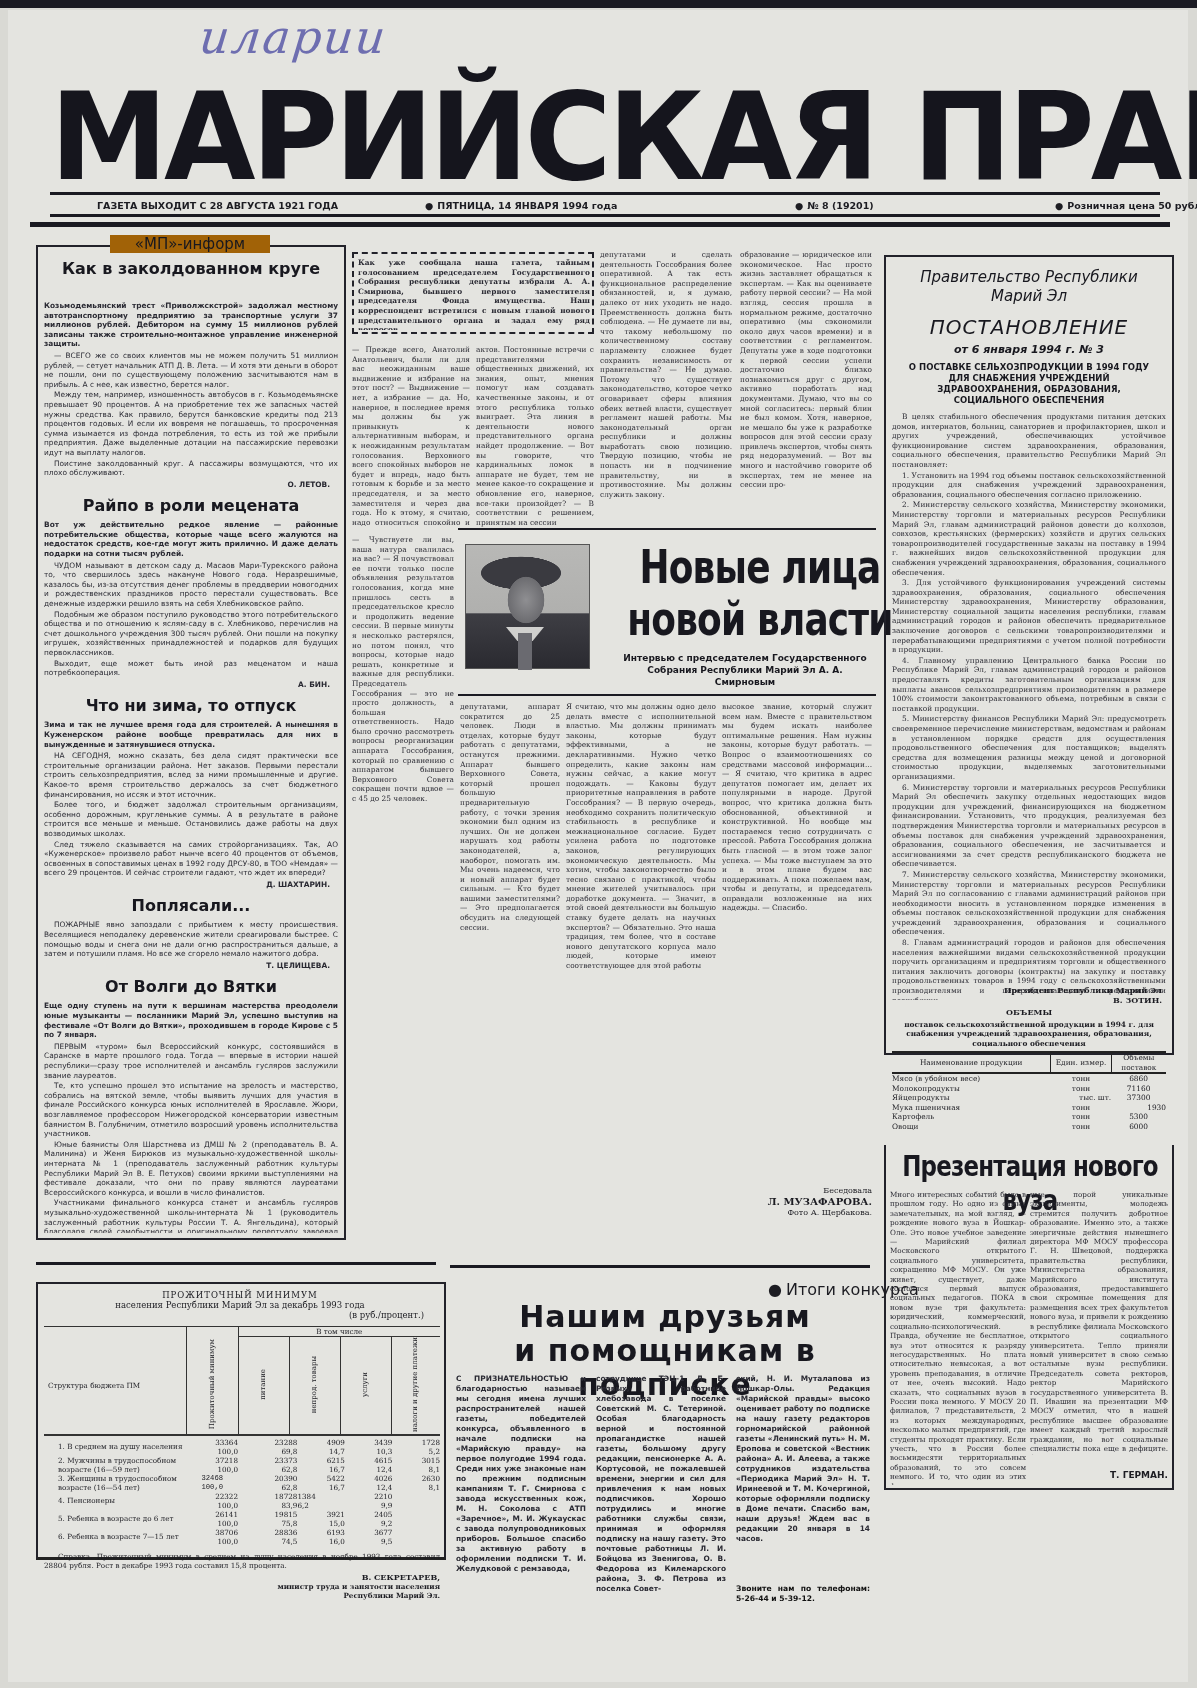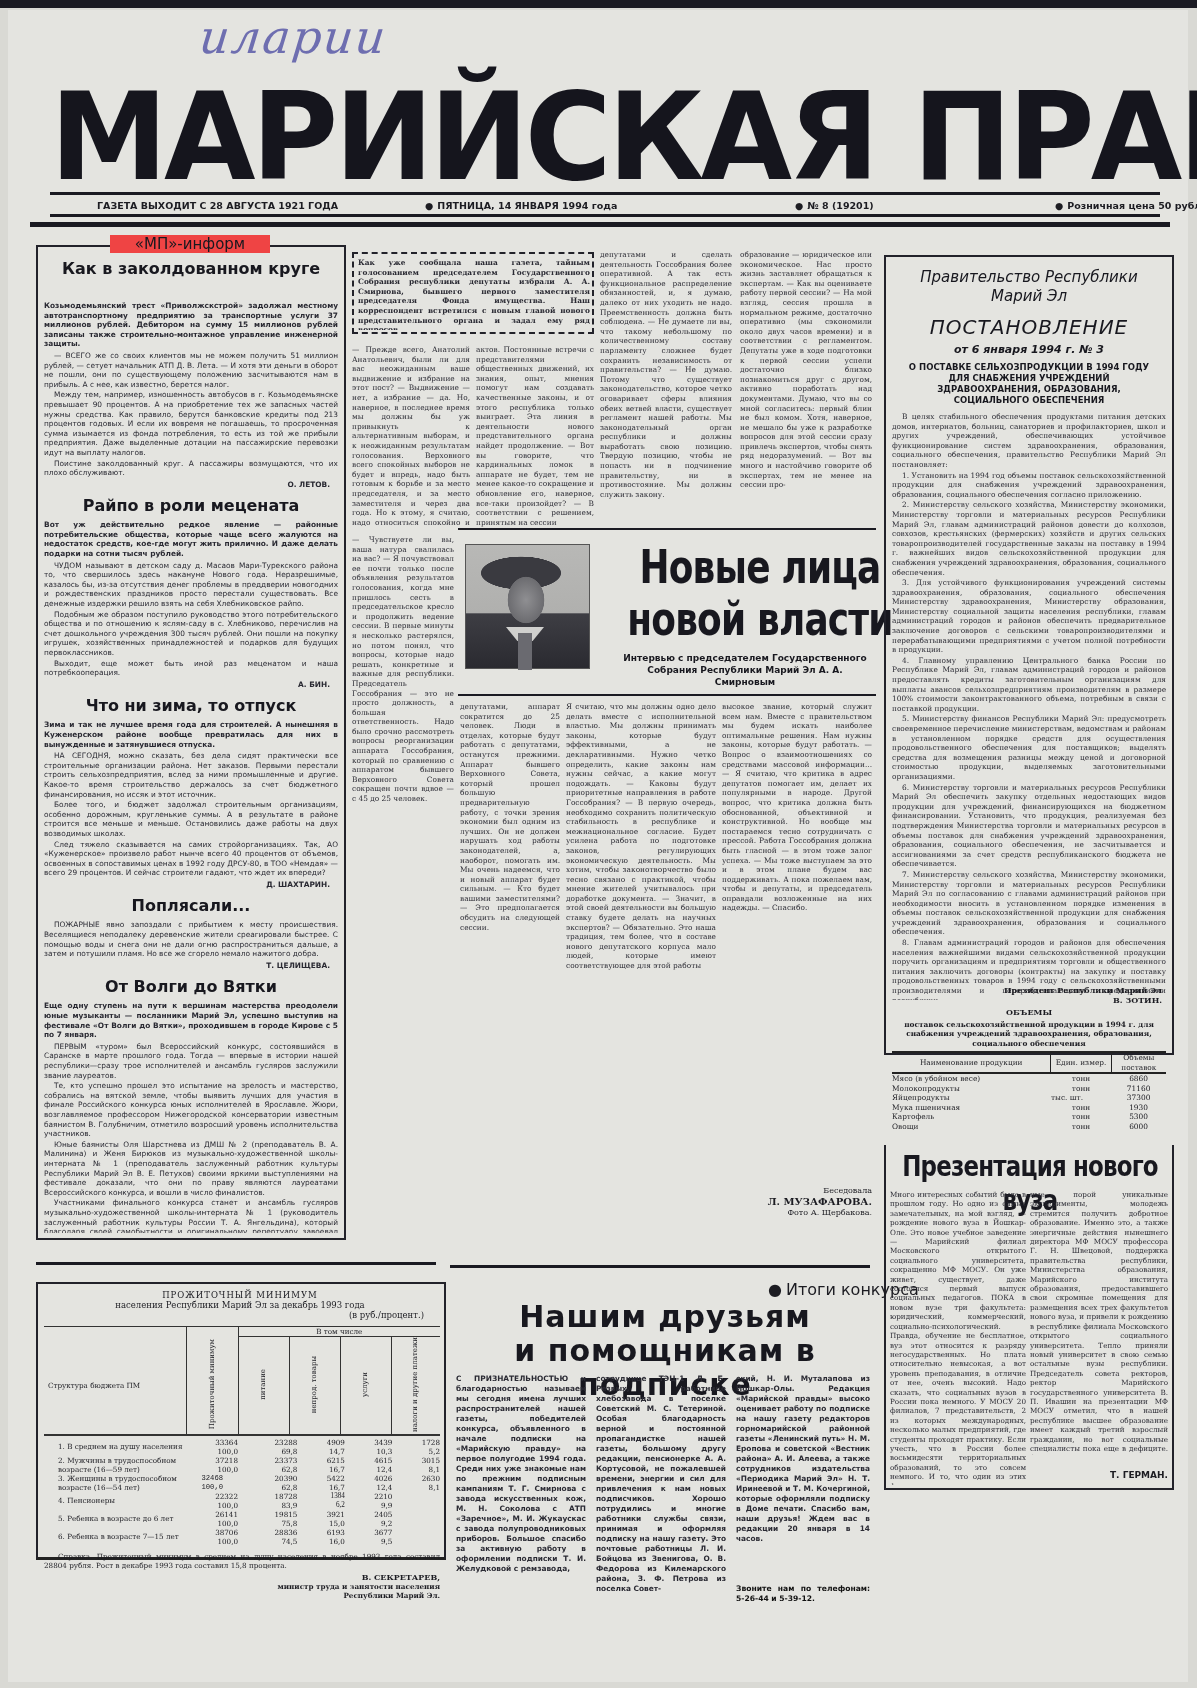--- a/index.html
+++ b/index.html
@@ -42,21 +42,21 @@
 <div class="masthead">МАРИЙСКАЯ ПРАВДА</div>
 <div class="rule" style="left:50px;top:192px;width:1110px;height:3px;"></div>
 <div class="infoline" style="left:52px;">ГАЗЕТА ВЫХОДИТ С 28 АВГУСТА 1921 ГОДА</div>
 <div class="infoline dot" style="left:380px;"><span>ПЯТНИЦА, 14 ЯНВАРЯ 1994 года</span></div>
 <div class="infoline dot" style="left:750px;"><span>№ 8 (19201)</span></div>
 <div class="infoline dot" style="left:1010px;"><span>Розничная цена 50 рублей</span></div>
 <div class="rule" style="left:50px;top:214px;width:1110px;height:3px;"></div>
 <div class="rule" style="left:30px;top:222px;width:1140px;height:5px;"></div>
 
 <div class="box" style="left:36px;top:245px;width:310px;height:995px;"></div>
-<div class="h-sec" style="left:110px;top:235px;width:160px;font-size:15px;font-weight:normal;background:#ef4444;">«МП»-информ</div>
+<div class="h-sec" style="left:110px;top:235px;width:160px;font-size:15px;font-weight:normal;background:#a16207;">«МП»-информ</div>
 
 <div class="col sans" style="left:44px;top:258px;width:294px;height:975px;">
   <div class="h-sec" style="position:static;font-size:16px;line-height:22px;margin-bottom:21px;">Как в заколдованном круге</div>
   <div class="lead">Козьмодемьянский трест «Приволжскстрой» задолжал местному автотранспортному предприятию за транспортные услуги 37 миллионов рублей. Дебитором на сумму 15 миллионов рублей записаны также строительно-монтажное управление инженерной защиты.</div>
   <div class="p">— ВСЕГО же со своих клиентов мы не можем получить 51 миллион рублей, — сетует начальник АТП Д. В. Лета. — И хотя эти деньги в оборот не пошли, они по существующему положению засчитываются нам в прибыль. А с нее, как известно, берется налог.</div>
   <div class="p">Между тем, например, изношенность автобусов в г. Козьмодемьянске превышает 90 процентов. А на приобретение тех же запасных частей нужны средства. Как правило, берутся банковские кредиты под 213 процентов годовых. И если их вовремя не погашаешь, то просроченная сумма изымается из фонда потребления, то есть из той же прибыли предприятия. Даже выделенные дотации на пассажирские перевозки идут на выплату налогов.</div>
   <div class="p">Поистине заколдованный круг. А пассажиры возмущаются, что их плохо обслуживают.</div>
   <div class="sig">О. ЛЕТОВ.</div>
 
   <div class="h-sec" style="position:static;font-size:16px;line-height:22px;margin:4px 0 3px;">Райпо в роли мецената</div>
@@ -152,27 +152,27 @@
           <td style="text-align:center;">тонн</td>
           <td style="text-align:center;">6860</td>
         </tr>
     <tr>
           <td>Молокопродукты</td>
           <td style="text-align:center;">тонн</td>
           <td style="text-align:center;">71160</td>
         </tr>
     <tr>
           <td>Яйцепродукты</td>
-          <td style="text-align:left;">тыс. шт.</td>
+          <td style="text-align:right;">тыс. шт.</td>
           <td style="text-align:center;">37300</td>
         </tr>
     <tr>
           <td>Мука пшеничная</td>
           <td style="text-align:center;">тонн</td>
-          <td style="text-align:center;">1930</td>
+          <td style="text-align:right;">1930</td>
         </tr>
     <tr>
           <td>Картофель</td>
           <td style="text-align:center;">тонн</td>
           <td style="text-align:center;">5300</td>
         </tr>
     <tr>
           <td>Овощи</td>
           <td style="text-align:center;">тонн</td>
           <td style="text-align:center;">6000</td>
@@ -287,21 +287,21 @@
     <tr>
           <td style="padding-left:14px;">4. Пенсионеры</td>
           <td style="text-align:right;">
             <div>22322</div>
             <div>100,0</div>
           </td>
           <td style="text-align:right;">
             <div>18728</div>
             <div>83,9</div>
           </td>
-          <td style="text-align:right;font-family:Liberation Serif, serif;">
+          <td style="">
             <div>1384</div>
             <div>6,2</div>
           </td>
           <td style="text-align:right;">
             <div>2210</div>
             <div>9,9</div>
           </td>
           <td></td>
         </tr>
     <tr>

